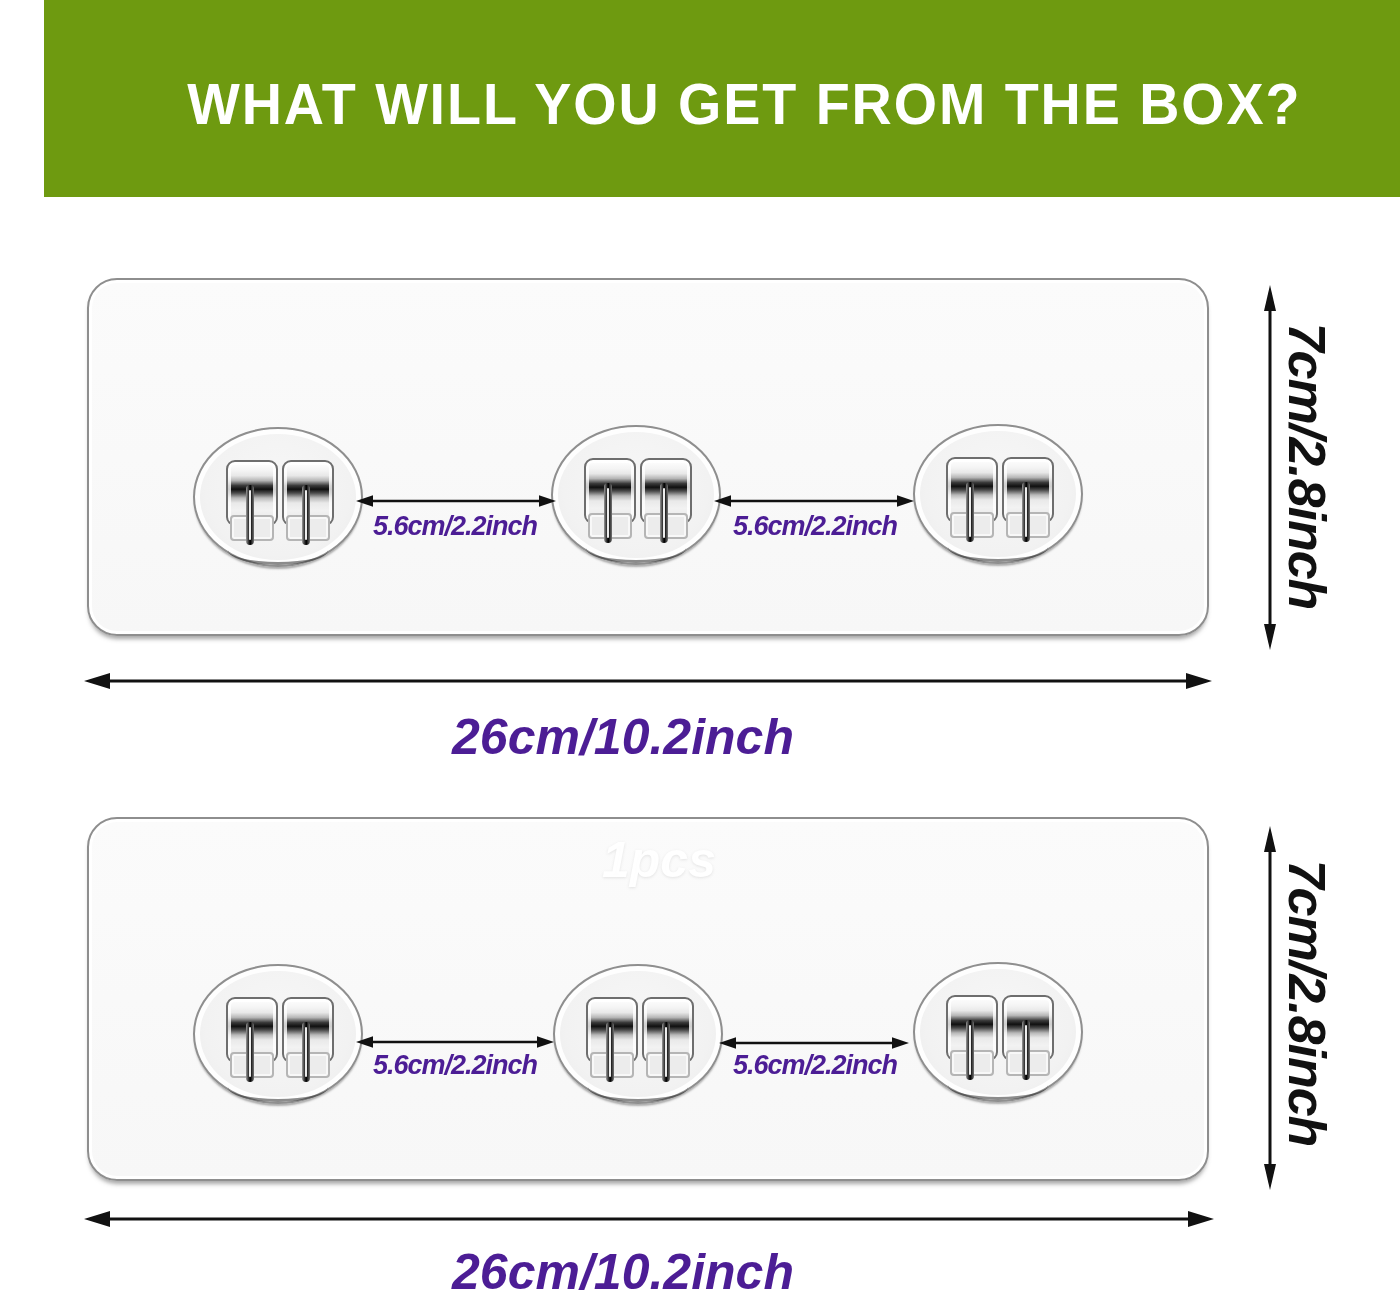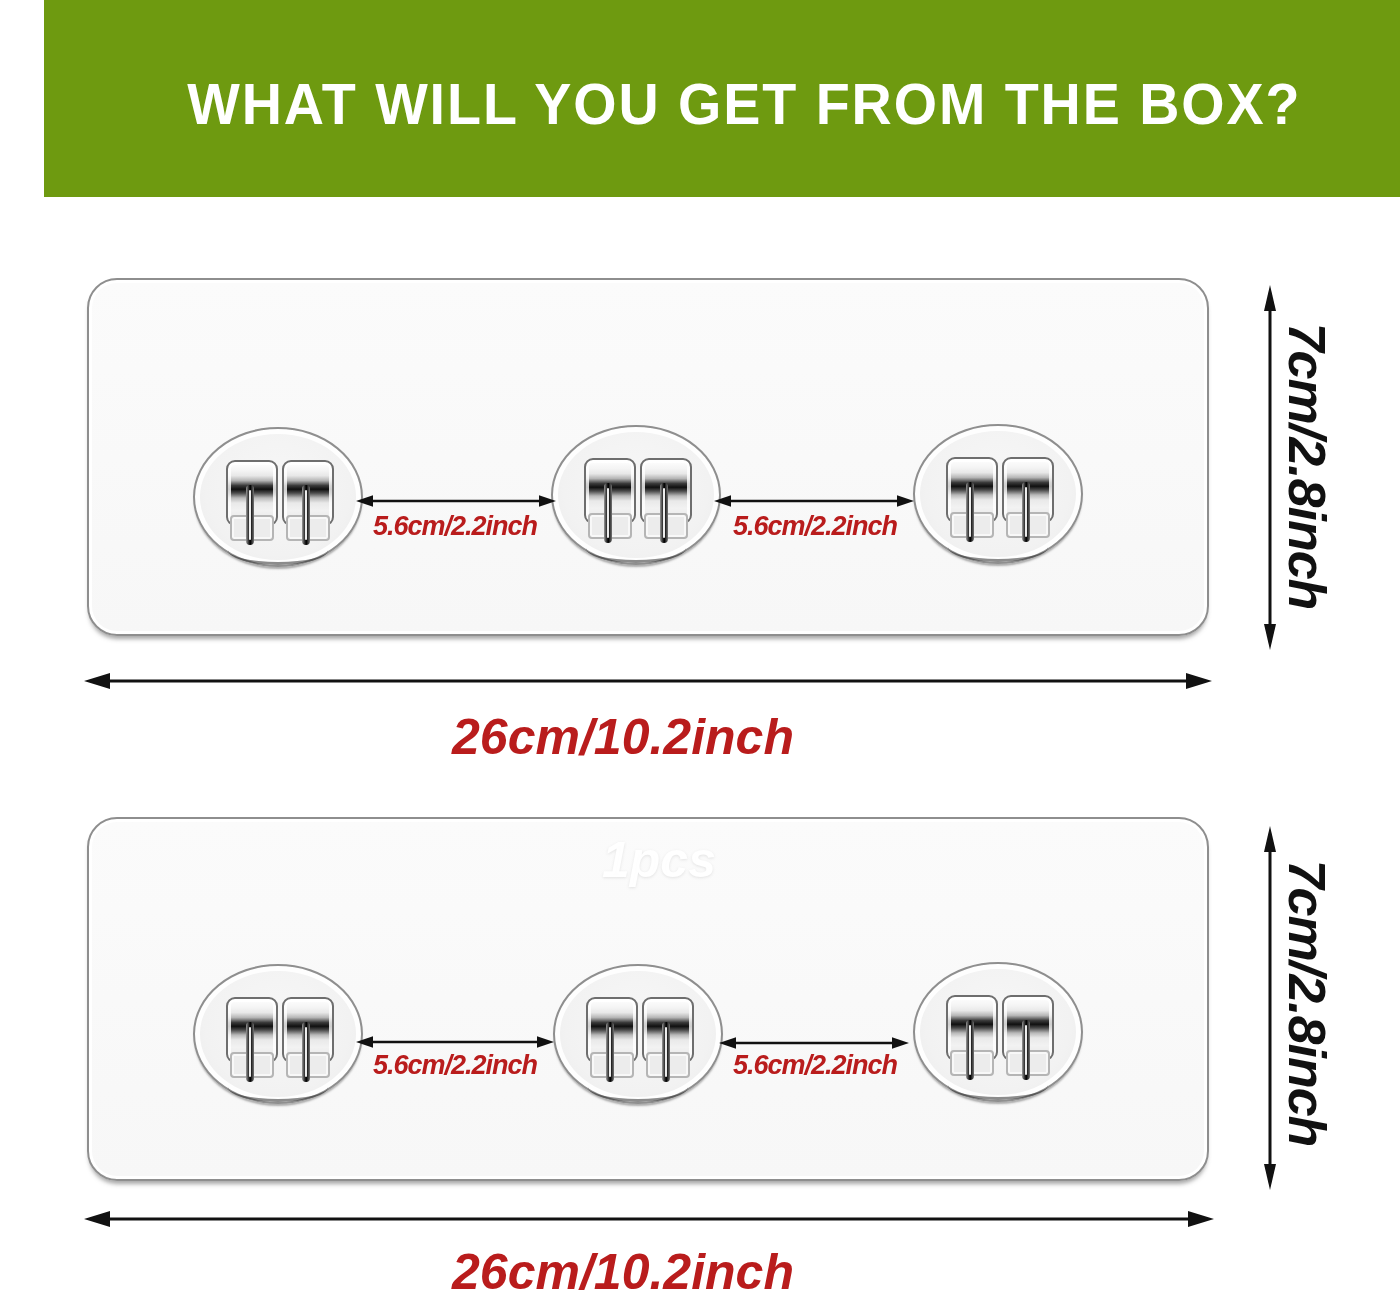--- a/index.html
+++ b/index.html
@@ -71,21 +71,21 @@
     background:#ededed;border-radius:1px;
   }
   .pos-l .clip-body{left:31px;} .pos-l .clip-foot{left:35px;} .pos-l .clip-pin{left:51px;}
   .pos-r .clip-body{left:87px;} .pos-r .clip-foot{left:91px;} .pos-r .clip-pin{left:107px;}
   .clipgroup{position:absolute;inset:0;}
 
   
   .arrow-svg{position:absolute;}
   .dim-label{
     position:absolute;transform:translateX(-50%);
-    font-weight:bold;font-style:italic;color:#b91c1c;white-space:nowrap;
+    font-weight:bold;font-style:italic;color:#4c1d95;white-space:nowrap;
   }
   .dim-small{font-size:27px;letter-spacing:-1px;}
   .dim-big{font-size:50px;text-align:center;}
   .dim-rot{
     position:absolute;transform:translate(-50%,-50%) rotate(90deg);
     font-weight:bold;font-style:italic;color:#111;font-size:52px;
     letter-spacing:-1px;white-space:nowrap;
   }
 </style>
 </head>

